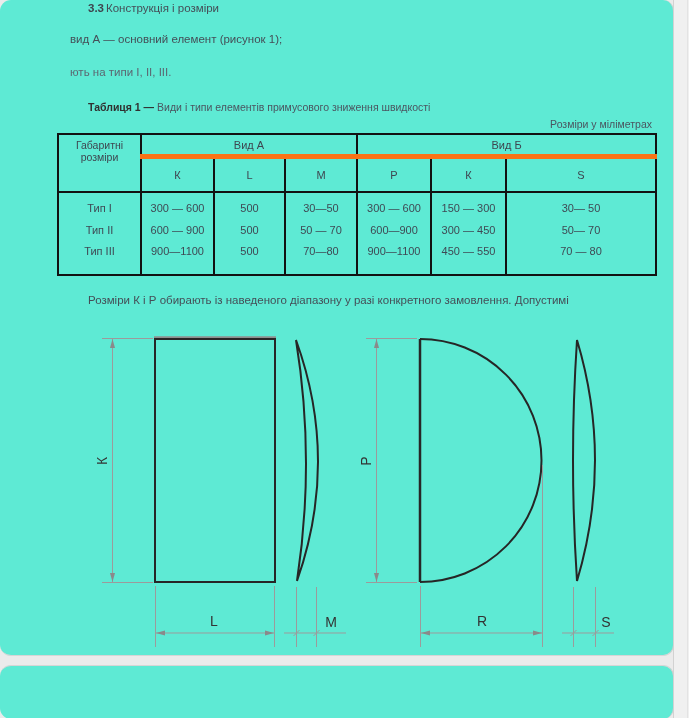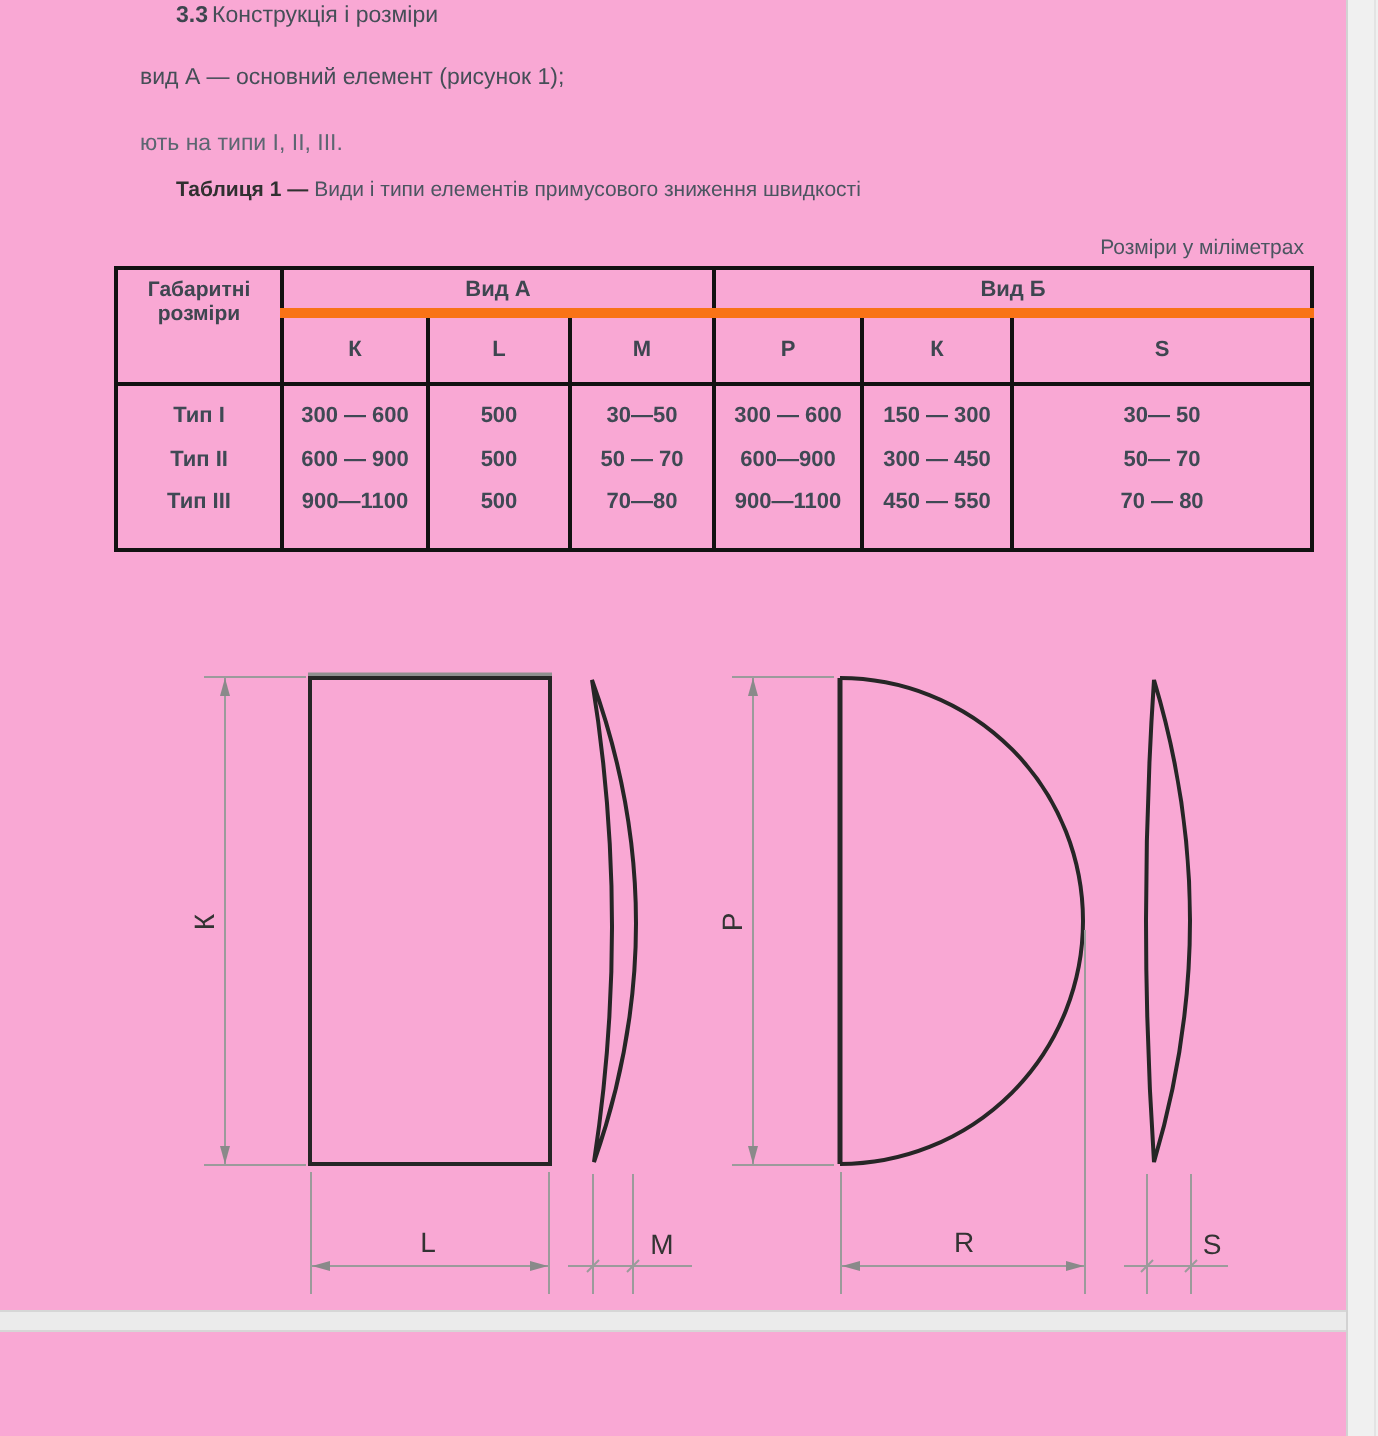--- a/index.html
+++ b/index.html
@@ -1,49 +1,49 @@
 <!DOCTYPE html>
 <html><head>
 <meta charset="utf-8">
 <style>
   html,body { margin:0; padding:0; }
   body {
     width:689px; height:718px; position:relative; overflow:hidden;
     background:#ebebeb;
     font-family:"Liberation Sans","DejaVu Sans",sans-serif;
   }
-  .page { position:absolute; left:0; background:#f9a8d4; }
+  .page { position:absolute; left:0; background:#5eead4;border-radius:11px; }
   #page1 { top:0; width:673px; height:655px; border-right:1px solid #cfcfcf; border-bottom:1px solid #d6d6d6; }
   #page-gap { position:absolute; top:656px; left:0; width:674px; height:9px; background:#ebebeb; }
   #page2 { top:665px; width:673px; height:53px; border-top:1px solid #d6d6d6; border-right:1px solid #cfcfcf; }
   #right-strip { position:absolute; top:0; right:0; width:15px; height:718px; background:#f0f0f0; border-left:1px solid #d2d2d2; }
   #right-strip .inner-line { position:absolute; top:0; right:1px; width:1px; height:718px; background:#e3e3e3; }
 
   .para { position:absolute; margin:0; font-size:11.5px; line-height:15px; color:#454e57; }
   .num { font-weight:bold; color:#3d454e; }
   #heading { top:1px; left:88px; }
   #heading .num { margin-right:2px; }
   #p331 { top:17px; left:88px; }
   #p331 .num { margin-right:6px; }
   #vid-a { top:32px; left:70px; }
   #vid-b { top:47px; left:70px; }
   #p332 { top:65px; left:70px; width:582px; color:#5c6671; }
   #p332 .jline { display:block; text-align:justify; text-align-last:justify; text-indent:18px; }
   #p332 .num { margin-right:5px; color:#4a545f; }
 
-  #caption { top:88px; left:88px; font-size:10.5px; color:#4b5560; }
+  #caption { top:100px; left:88px; font-size:10.5px; color:#4b5560; }
   #caption .cap-label { font-weight:bold; color:#303030; margin-right:3px; }
   #units-note { top:117px; right:21px; left:auto; font-size:10.5px; color:#4b5560;text-align:center; }
 
   table#dim-table {
     position:absolute; left:57px; top:133px;
     border-collapse:collapse; table-layout:fixed; width:598px;
     font-size:11px; color:#3f4954;
   }
-  #dim-table th, #dim-table td { border:2px solid #121212; font-weight:bold; text-align:center; padding:0; }
+  #dim-table th, #dim-table td { border:2px solid #121212; font-weight:normal; text-align:center; padding:0; }
   #dim-table th.group-h { height:19px; border-bottom:5px solid #f97316; color:#3e4650; }
   #dim-table th.col-h { height:32px; color:#3e4650; }
   #dim-table th.corner { font-size:10.5px; line-height:12px; vertical-align:top; padding-top:4px; color:#3e4650; }
   #dim-table tbody td { height:76px; vertical-align:top; padding-top:5px; }
   #dim-table .bl { line-height:21.5px; height:21.5px; }
 
   #note { top:293px; left:88px; }
 
   #figure-svg { position:absolute; left:0; top:330px; }
   .shape { stroke:#262626; stroke-width:2; fill:none; }
@@ -132,20 +132,21 @@
         </td>
         <td>
           <div class="bl">30— 50</div>
           <div class="bl">50— 70</div>
           <div class="bl">70 — 80</div>
         </td>
       </tr>
     </tbody>
   </table>
 
+  <p class="para" id="note">Розміри К і Р обирають із наведеного діапазону у разі конкретного замовлення. Допустимі</p>
 
   <svg id="figure-svg" width="673" height="326" viewBox="0 330 673 326">
 
     <line x1="154" y1="338" x2="276" y2="338" stroke="#8f8f8f" stroke-width="3.5"></line>
     <rect class="shape" x="155" y="339" width="120" height="243"></rect>
 
     <path class="shape" d="M296,340 Q315.5,460 297,581 Q339.5,460 296,340 Z"></path>
 
     <line class="dimline" x1="102" y1="338.5" x2="153" y2="338.5"></line>
     <line class="dimline" x1="102" y1="582.5" x2="153" y2="582.5"></line>

